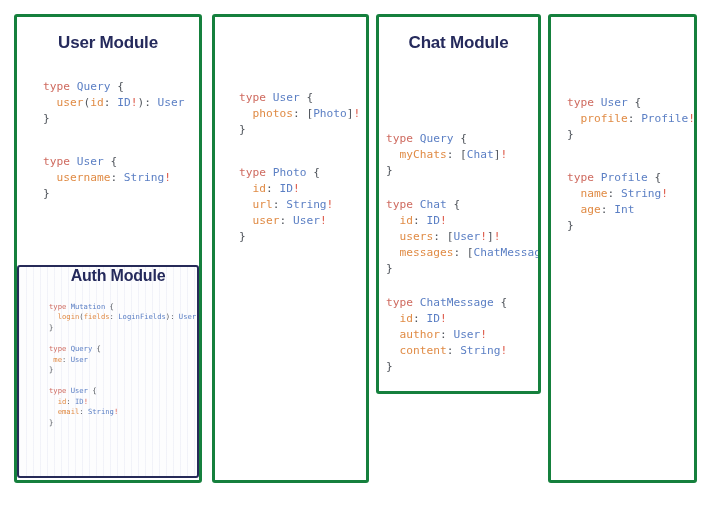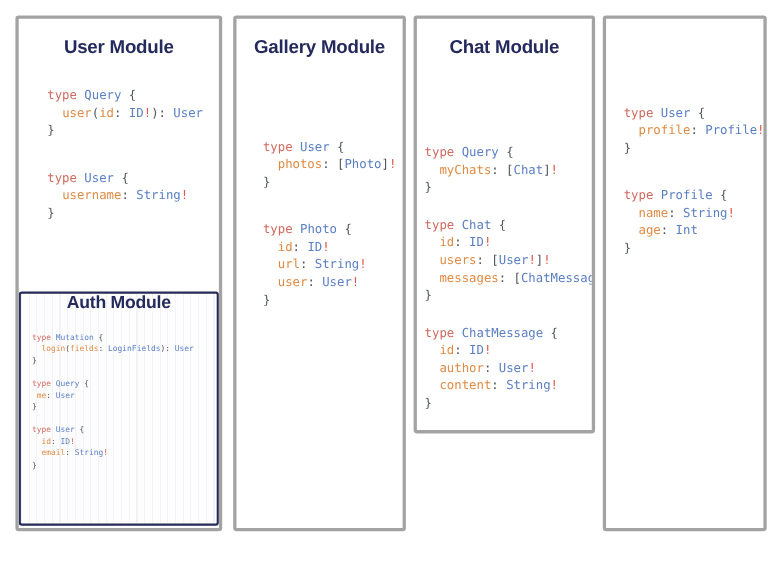--- a/index.html
+++ b/index.html
@@ -18,21 +18,21 @@
   #board {
     position: absolute;
     left: 0; top: 0;
     width: 704px;
     height: 511px;
   }
 
   .panel {
     position: absolute;
     background: #ffffff;
-    border: 3px solid #a3a3a3;
+    border: 3px solid #15803d;
     border-radius: 3px;
     box-sizing: border-box;
     overflow: hidden;
   }
 
   .panel-title {
     text-align: center;
     font-family: "Liberation Sans", sans-serif;
     font-weight: bold;
     color: #252a5c;
@@ -79,20 +79,21 @@
         to right,
         rgba(120,130,190,0.085) 0px,
         rgba(120,130,190,0.085) 1px,
         rgba(0,0,0,0) 1px,
         rgba(0,0,0,0) 7px);
     pointer-events: none;
   }
   .nested-inner {
     position: relative;
     z-index: 1;
+    padding-left: 20px;
   }
 </style>
 </head>
 <body>
 
 <div id="board">
 
   <div class="panel p-outer" style="left:14px; top:14px; width:188px; height:469px;">
     <div class="panel-title">User Module</div>
     <div class="code" style="margin-left:26px; margin-top:26px;"><div class="code-block"><div><span class="t-kw">type</span><span class="t-punc"> </span><span class="t-type">Query</span><span class="t-punc"> {</span></div><div><span class="t-punc">  </span><span class="t-field">user</span><span class="t-punc">(</span><span class="t-field">id</span><span class="t-punc">: </span><span class="t-type">ID</span><span class="t-bang">!</span><span class="t-punc">): </span><span class="t-type">User</span></div><div><span class="t-punc">}</span></div></div><div class="code-block" style="margin-top: 26px;"><div><span class="t-kw">type</span><span class="t-punc"> </span><span class="t-type">User</span><span class="t-punc"> {</span></div><div><span class="t-punc">  </span><span class="t-field">username</span><span class="t-punc">: </span><span class="t-type">String</span><span class="t-bang">!</span></div><div><span class="t-punc">}</span></div></div></div>
@@ -100,21 +101,20 @@
     <div class="panel p-nested" style="left:0px; top:248px; width:182px; height:213px; position:absolute;">
       <div class="grid-bg"></div>
       <div class="nested-inner">
         <div class="panel-title">Auth Module</div>
         <div class="code" style="margin-left:10px; margin-top:17px;"><div class="code-block"><div><span class="t-kw">type</span><span class="t-punc"> </span><span class="t-type">Mutation</span><span class="t-punc"> {</span></div><div><span class="t-punc">  </span><span class="t-field">login</span><span class="t-punc">(</span><span class="t-field">fields</span><span class="t-punc">: </span><span class="t-type">LoginFields</span><span class="t-punc">): </span><span class="t-type">User</span></div><div><span class="t-punc">}</span></div></div><div class="code-block" style="margin-top: 11px;"><div><span class="t-kw">type</span><span class="t-punc"> </span><span class="t-type">Query</span><span class="t-punc"> {</span></div><div><span class="t-punc"> </span><span class="t-field">me</span><span class="t-punc">: </span><span class="t-type">User</span></div><div><span class="t-punc">}</span></div></div><div class="code-block" style="margin-top: 11px;"><div><span class="t-kw">type</span><span class="t-punc"> </span><span class="t-type">User</span><span class="t-punc"> {</span></div><div><span class="t-punc">  </span><span class="t-field">id</span><span class="t-punc">: </span><span class="t-type">ID</span><span class="t-bang">!</span></div><div><span class="t-punc">  </span><span class="t-field">email</span><span class="t-punc">: </span><span class="t-type">String</span><span class="t-bang">!</span></div><div><span class="t-punc">}</span></div></div></div>
       </div>
     </div>
   </div>
 
   <div class="panel p-outer" style="left:212px; top:14px; width:157px; height:469px;">
-    <div class="panel-title">Gallery Module</div>
     <div class="code" style="margin-left:24px; margin-top:73px;"><div class="code-block"><div><span class="t-kw">type</span><span class="t-punc"> </span><span class="t-type">User</span><span class="t-punc"> {</span></div><div><span class="t-punc">  </span><span class="t-field">photos</span><span class="t-punc">: [</span><span class="t-type">Photo</span><span class="t-punc">]</span><span class="t-bang">!</span></div><div><span class="t-punc">}</span></div></div><div class="code-block" style="margin-top: 26px;"><div><span class="t-kw">type</span><span class="t-punc"> </span><span class="t-type">Photo</span><span class="t-punc"> {</span></div><div><span class="t-punc">  </span><span class="t-field">id</span><span class="t-punc">: </span><span class="t-type">ID</span><span class="t-bang">!</span></div><div><span class="t-punc">  </span><span class="t-field">url</span><span class="t-punc">: </span><span class="t-type">String</span><span class="t-bang">!</span></div><div><span class="t-punc">  </span><span class="t-field">user</span><span class="t-punc">: </span><span class="t-type">User</span><span class="t-bang">!</span></div><div><span class="t-punc">}</span></div></div></div>
   </div>
 
   <div class="panel p-outer" style="left:376px; top:14px; width:165px; height:380px;">
     <div class="panel-title">Chat Module</div>
     <div class="code" style="margin-left:7px; margin-top:78px;"><div class="code-block"><div><span class="t-kw">type</span><span class="t-punc"> </span><span class="t-type">Query</span><span class="t-punc"> {</span></div><div><span class="t-punc">  </span><span class="t-field">myChats</span><span class="t-punc">: [</span><span class="t-type">Chat</span><span class="t-punc">]</span><span class="t-bang">!</span></div><div><span class="t-punc">}</span></div></div><div class="code-block" style="margin-top: 17px;"><div><span class="t-kw">type</span><span class="t-punc"> </span><span class="t-type">Chat</span><span class="t-punc"> {</span></div><div><span class="t-punc">  </span><span class="t-field">id</span><span class="t-punc">: </span><span class="t-type">ID</span><span class="t-bang">!</span></div><div><span class="t-punc">  </span><span class="t-field">users</span><span class="t-punc">: [</span><span class="t-type">User</span><span class="t-bang">!</span><span class="t-punc">]</span><span class="t-bang">!</span></div><div><span class="t-punc">  </span><span class="t-field">messages</span><span class="t-punc">: [</span><span class="t-type">ChatMessage</span></div><div><span class="t-punc">}</span></div></div><div class="code-block" style="margin-top: 17px;"><div><span class="t-kw">type</span><span class="t-punc"> </span><span class="t-type">ChatMessage</span><span class="t-punc"> {</span></div><div><span class="t-punc">  </span><span class="t-field">id</span><span class="t-punc">: </span><span class="t-type">ID</span><span class="t-bang">!</span></div><div><span class="t-punc">  </span><span class="t-field">author</span><span class="t-punc">: </span><span class="t-type">User</span><span class="t-bang">!</span></div><div><span class="t-punc">  </span><span class="t-field">content</span><span class="t-punc">: </span><span class="t-type">String</span><span class="t-bang">!</span></div><div><span class="t-punc">}</span></div></div></div>
   </div>
 
   <div class="panel p-outer" style="left:548px; top:14px; width:149px; height:469px;">
     <div class="code" style="margin-left:16px; margin-top:78px;"><div class="code-block"><div><span class="t-kw">type</span><span class="t-punc"> </span><span class="t-type">User</span><span class="t-punc"> {</span></div><div><span class="t-punc">  </span><span class="t-field">profile</span><span class="t-punc">: </span><span class="t-type">Profile</span><span class="t-bang">!</span></div><div><span class="t-punc">}</span></div></div><div class="code-block" style="margin-top: 26px;"><div><span class="t-kw">type</span><span class="t-punc"> </span><span class="t-type">Profile</span><span class="t-punc"> {</span></div><div><span class="t-punc">  </span><span class="t-field">name</span><span class="t-punc">: </span><span class="t-type">String</span><span class="t-bang">!</span></div><div><span class="t-punc">  </span><span class="t-field">age</span><span class="t-punc">: </span><span class="t-type">Int</span></div><div><span class="t-punc">}</span></div></div></div>

